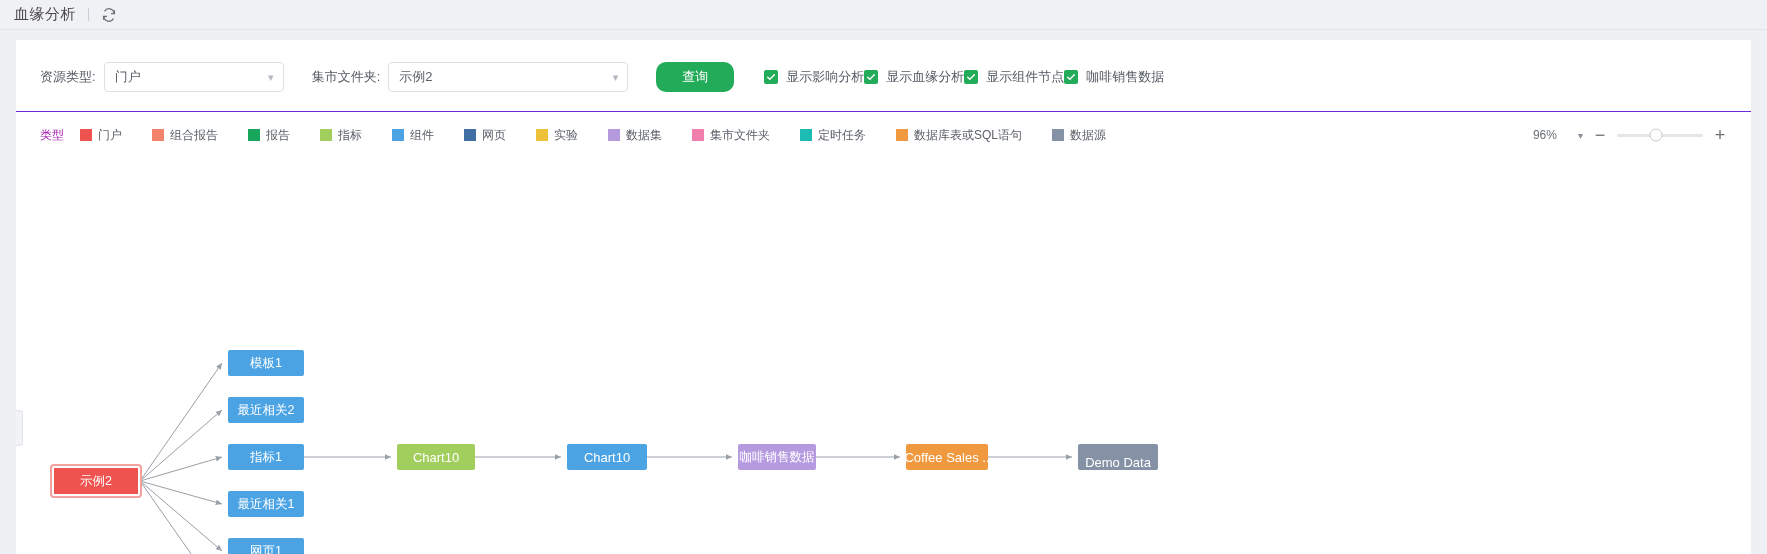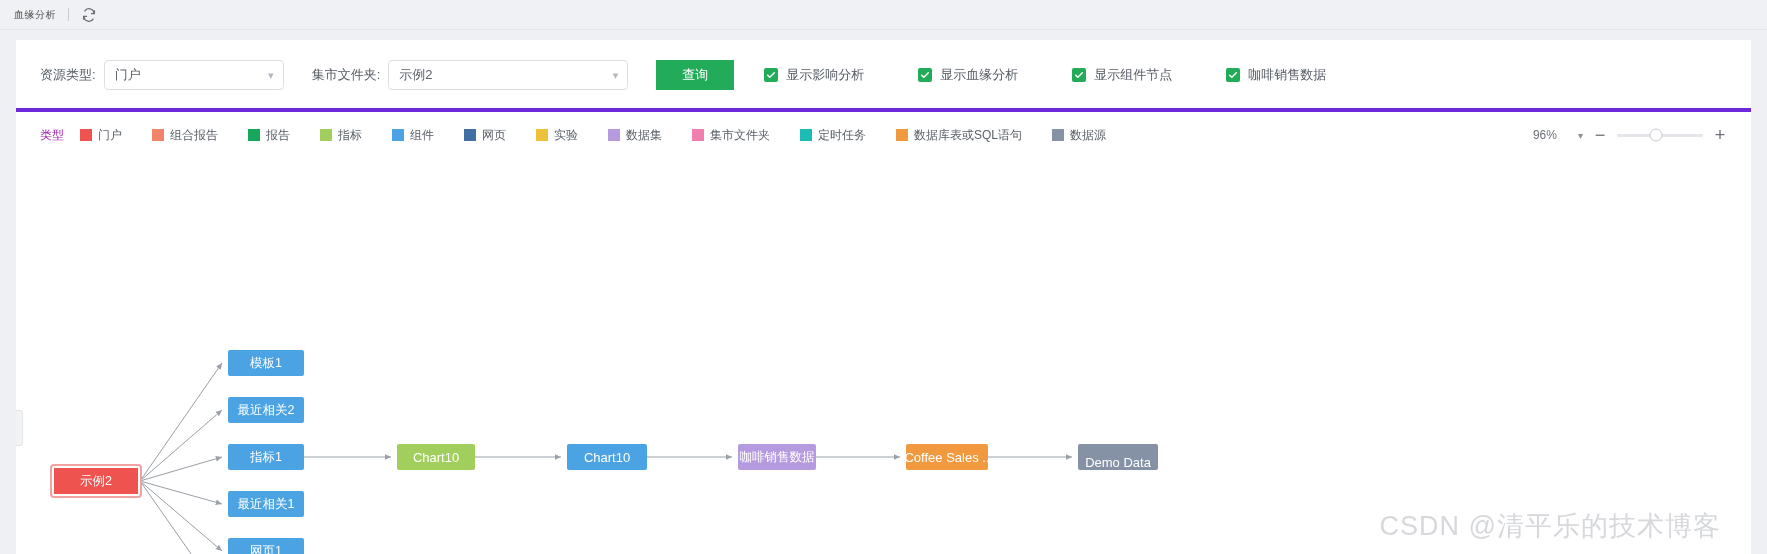--- a/index.html
+++ b/index.html
@@ -20,21 +20,21 @@
   .titlebar {
     height: 30px;
     background: #f0f1f4;
     border-bottom: 1px solid #e2e4e8;
     display: flex;
     align-items: center;
     padding: 0 14px;
     box-sizing: border-box;
   }
   .titlebar .title {
-    font-size: 10px;
+    font-size: 15px;
     color: #4a4a4a;
     letter-spacing: .5px;
   }
   .titlebar .divider {
     width: 1px;
     height: 13px;
     background: #c9ccd2;
     margin: 0 12px;
   }
   .refresh-icon {
@@ -63,21 +63,21 @@
     position: relative;
     overflow: hidden;
   }
 
   
   .filterbar {
     display: flex;
     align-items: center;
     padding: 18px 24px 16px 24px;
     box-sizing: border-box;
-    border-bottom: 4px solid #6d28d9;
+    border-bottom: 1px solid #6d28d9;
     height: 72px;
   }
   .field-label {
     font-size: 13px;
     color: #555b63;
     margin-right: 8px;
     white-space: nowrap;
   }
   .select {
     position: relative;
@@ -102,32 +102,31 @@
     top: 50%;
     transform: translateY(-50%);
     color: #b4b8c0;
     font-size: 11px;
     line-height: 1;
   }
   .query-btn {
     background: #22ab58;
     color: #fff;
     border: none;
-    border-radius: 0;
+    border-radius: 10px;
     font-size: 13px;
     height: 30px;
     padding: 0 26px;
     cursor: pointer;
     font-family: inherit;
     margin-right: 30px;
   }
   .chk-group {
     display: flex;
     align-items: center;
-    gap: 54px;
     text-align: center;
   }
   .chk {
     display: flex;
     align-items: center;
     cursor: pointer;
     font-size: 13px;
     color: #555b63;
     white-space: nowrap;
   }
@@ -472,17 +471,16 @@
             <span>咖啡销售数据</span>
           </div>
           <div class="node en" style="left: 890px; top: 286px; width: 82px; height: 26px; background: rgb(240, 153, 63);">
             <span>Coffee Sales ..</span>
           </div>
           <div class="node en" style="left: 1062px; top: 286px; width: 80px; height: 26px; background: rgb(133, 146, 166); align-items: flex-end;">
             <span>Demo Data</span>
           </div>
         </div>
       <div class="drag-handle"></div>
-      <div class="watermark">CSDN @清平乐的技术博客</div>
     </div>
 
   </div>
 </div>
 
 </body></html>

